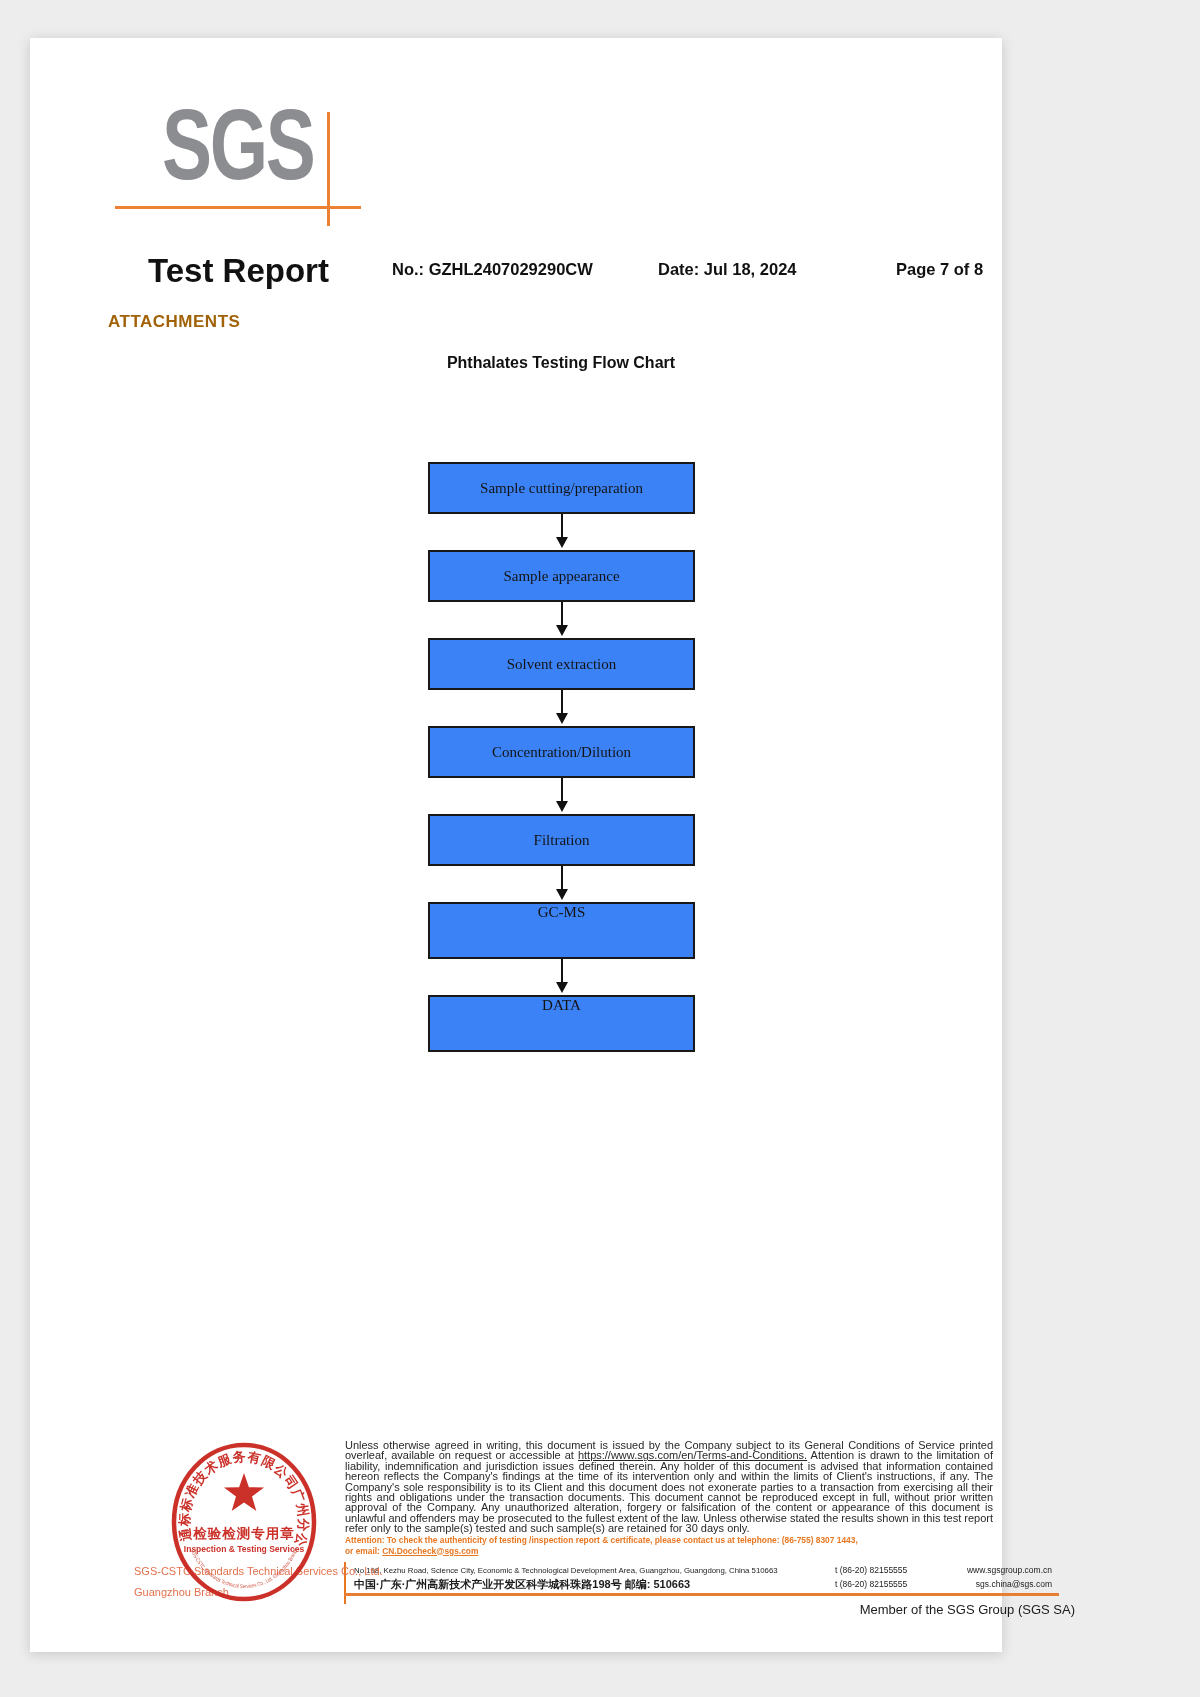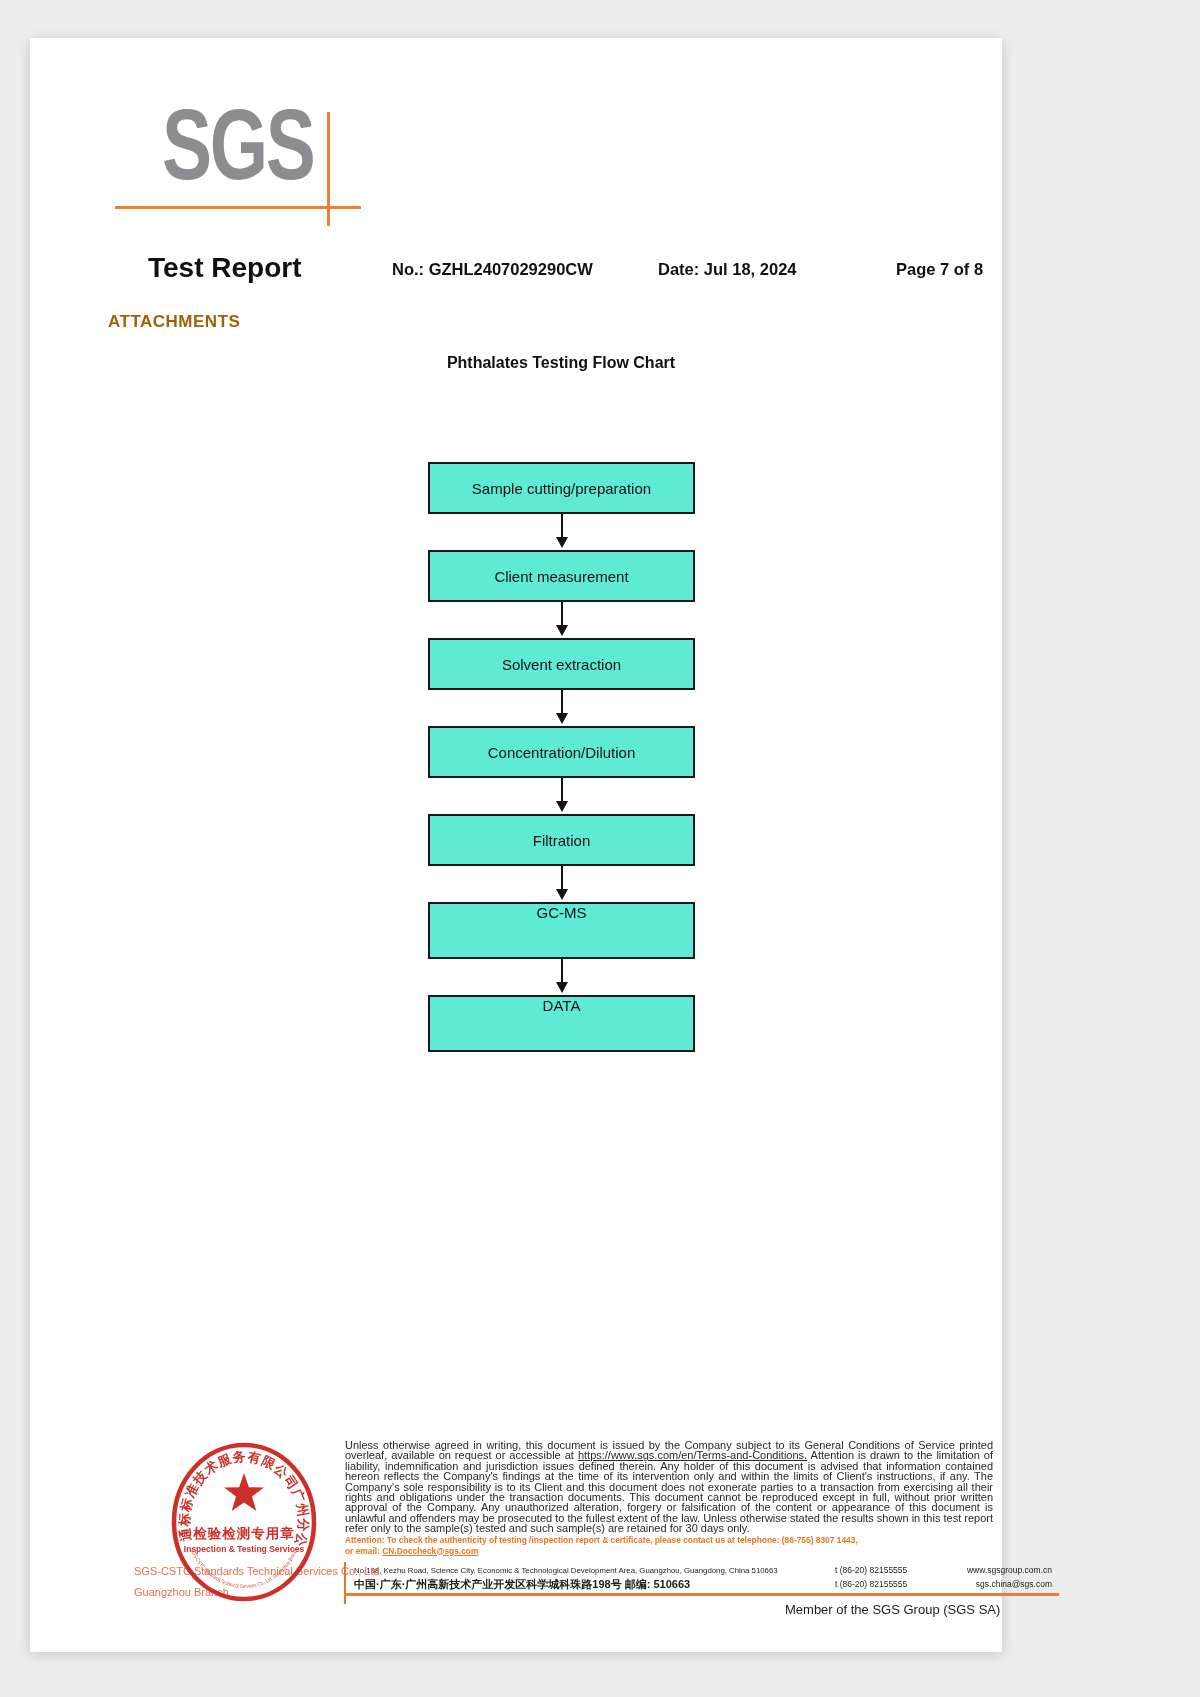--- a/index.html
+++ b/index.html
@@ -19,35 +19,35 @@
   
   .logo-text {
     position:absolute; left:132px; top:56px;
     font-size:100px; font-weight:900; line-height:1;
     color:#8b8d90; letter-spacing:-3px;
     transform:scaleX(0.75); transform-origin:left top;
   }
   .logo-hline { position:absolute; left:85px; top:168px; width:246px; height:3px; background:#ec8136; }
   .logo-vline { position:absolute; left:297px; top:74px; width:3px; height:114px; background:#ec8136; }
   
-  .report-title { position:absolute; left:118px; top:216px; font-size:28px; font-weight:bold; color:#111; line-height:1; }
+  .report-title { position:absolute; left:118px; top:216px; font-size:33px; font-weight:bold; color:#111; line-height:1; }
   .hdr-field { position:absolute; top:223px; font-size:16.5px; font-weight:bold; color:#111; line-height:1; white-space:nowrap; }
   .hdr-no   { left:362px; }
   .hdr-date { left:628px; }
   .hdr-page { left:866px; }
   
   .attachments-heading { position:absolute; left:78px; top:274px; font-size:17px; font-weight:bold; color:#a16207; letter-spacing:0.5px; }
   .chart-title { position:absolute; left:281px; top:316px; width:500px; text-align:center; font-size:16px; font-weight:bold; color:#111; }
   
   .flowchart { position:absolute; left:398px; top:424px; width:267px; }
   .fc-box {
     width:267px; height:52px;
-    border:2px solid #181818; background:#5eead4;
+    border:2px solid #181818; background:#3b82f6;
     display:flex; align-items:center; justify-content:center;
-    font-size:15px; color:#141414;
+    font-size:15px; color:#141414;font-family:Liberation Serif, serif;
   }
   .fc-box.fc-tall { height:57px; align-items:flex-start; }
   .fc-arrow { height:36px; display:flex; flex-direction:column; align-items:center; justify-content:flex-start; }
   .fc-line { width:2px; height:23px; background:#111; }
   .fc-head { width:0; height:0; border-left:6px solid transparent; border-right:6px solid transparent; border-top:11px solid #111; }
   
   .legal {
     position:absolute; left:315px; top:1402px; width:648px;
     font-size:11px; line-height:10.4px; color:#282828;
     text-align:justify;
@@ -60,21 +60,21 @@
   .attention .u { text-decoration:underline; }
   .addr-block { position:absolute; left:320px; top:1526px; width:740px; height:32px; }
   .addr-tick { position:absolute; left:314px; top:1524px; width:2px; height:42px; background:#e87722; }
   .addr-en   { position:absolute; left:4px; top:2px;  font-size:7.8px; color:#1c1c1c; white-space:nowrap; }
   .addr-cn   { position:absolute; left:4px; top:13px; font-size:11px; font-weight:bold; color:#1c1c1c; white-space:nowrap; }
   .addr-ph1  { position:absolute; left:485px; top:1px;  font-size:8.5px; color:#1c1c1c; white-space:nowrap; }
   .addr-ph2  { position:absolute; left:485px; top:15px; font-size:8.5px; color:#1c1c1c; white-space:nowrap; }
   .addr-web  { position:absolute; left:560px; top:1px;  width:142px; text-align:right; font-size:8.5px; color:#1c1c1c; white-space:nowrap; }
   .addr-mail { position:absolute; left:560px; top:15px; width:142px; text-align:right; font-size:8.5px; color:#1c1c1c; white-space:nowrap; }
   .footer-rule { position:absolute; left:314px; top:1555px; width:715px; height:3px; background:#e87e33; }
-  .member-line { position:absolute; left:755px; top:1564px; width:290px; text-align:left; font-size:13px; color:#1b1b1b; }
+  .member-line { position:absolute; left:755px; top:1564px; width:290px; text-align:right; font-size:13px; color:#1b1b1b; }
   
   .co-behind { position:absolute; left:104px; color:#e2714d; font-size:11px; white-space:nowrap; z-index:1; }
   .co-behind-1 { top:1527px; }
   .co-behind-2 { top:1548px; }
   .stamp { position:absolute; left:132px; top:1392px; width:164px; height:184px; z-index:2; opacity:0.94; }
 </style>
 </head>
 <body>
 
 <div class="sheet">
@@ -93,21 +93,21 @@
 
   <div id="flowchart" class="flowchart">
       <div class="fc-box">
         <span>Sample cutting/preparation</span>
       </div>
       <div class="fc-arrow">
         <div class="fc-line"></div>
         <div class="fc-head"></div>
       </div>
       <div class="fc-box">
-        <span>Client measurement</span>
+        <span>Sample appearance</span>
       </div>
       <div class="fc-arrow">
         <div class="fc-line"></div>
         <div class="fc-head"></div>
       </div>
       <div class="fc-box">
         <span>Solvent extraction</span>
       </div>
       <div class="fc-arrow">
         <div class="fc-line"></div>

